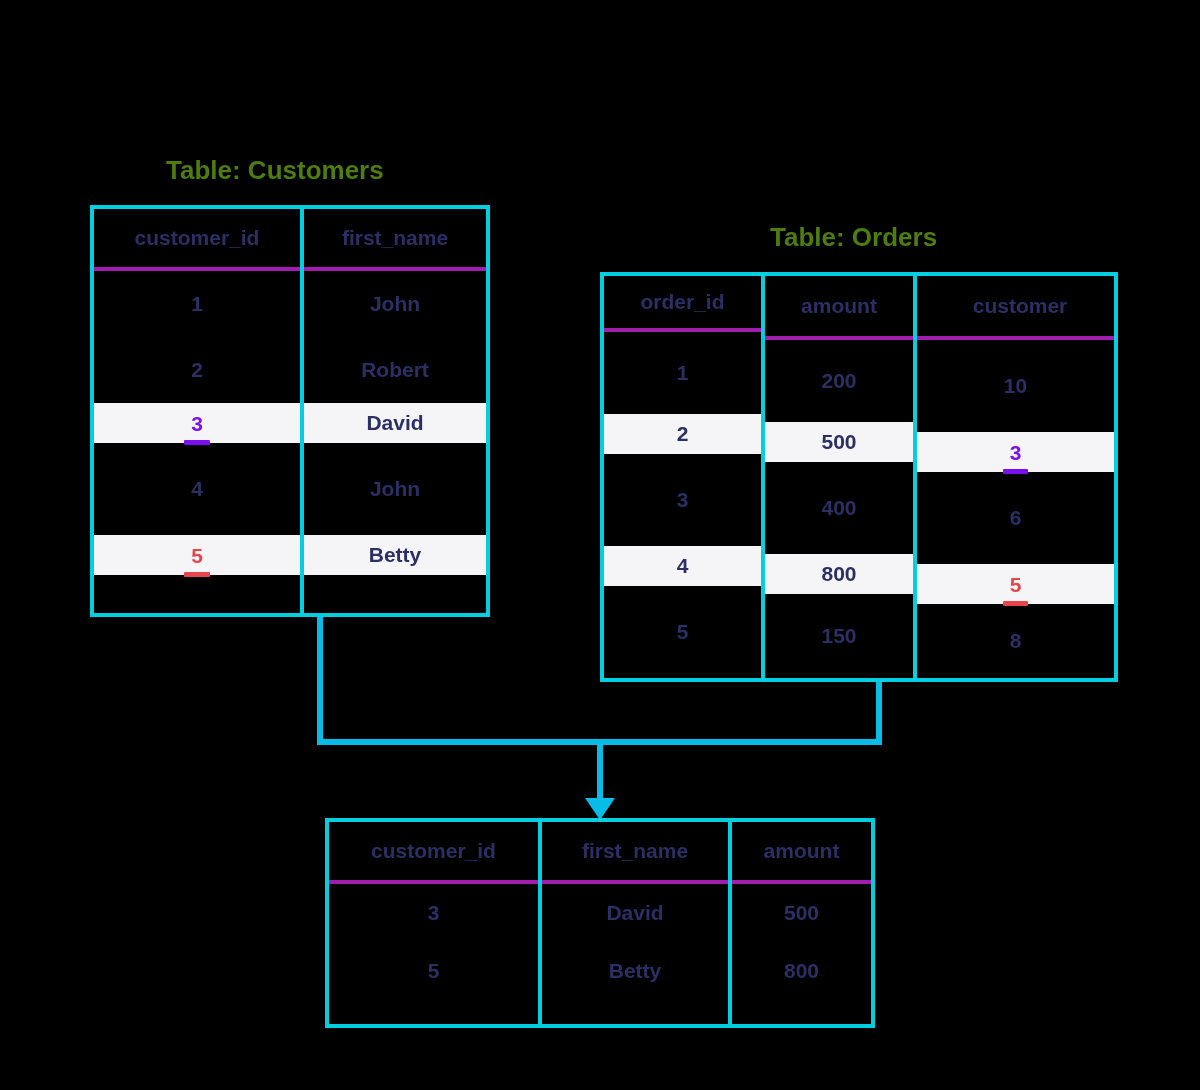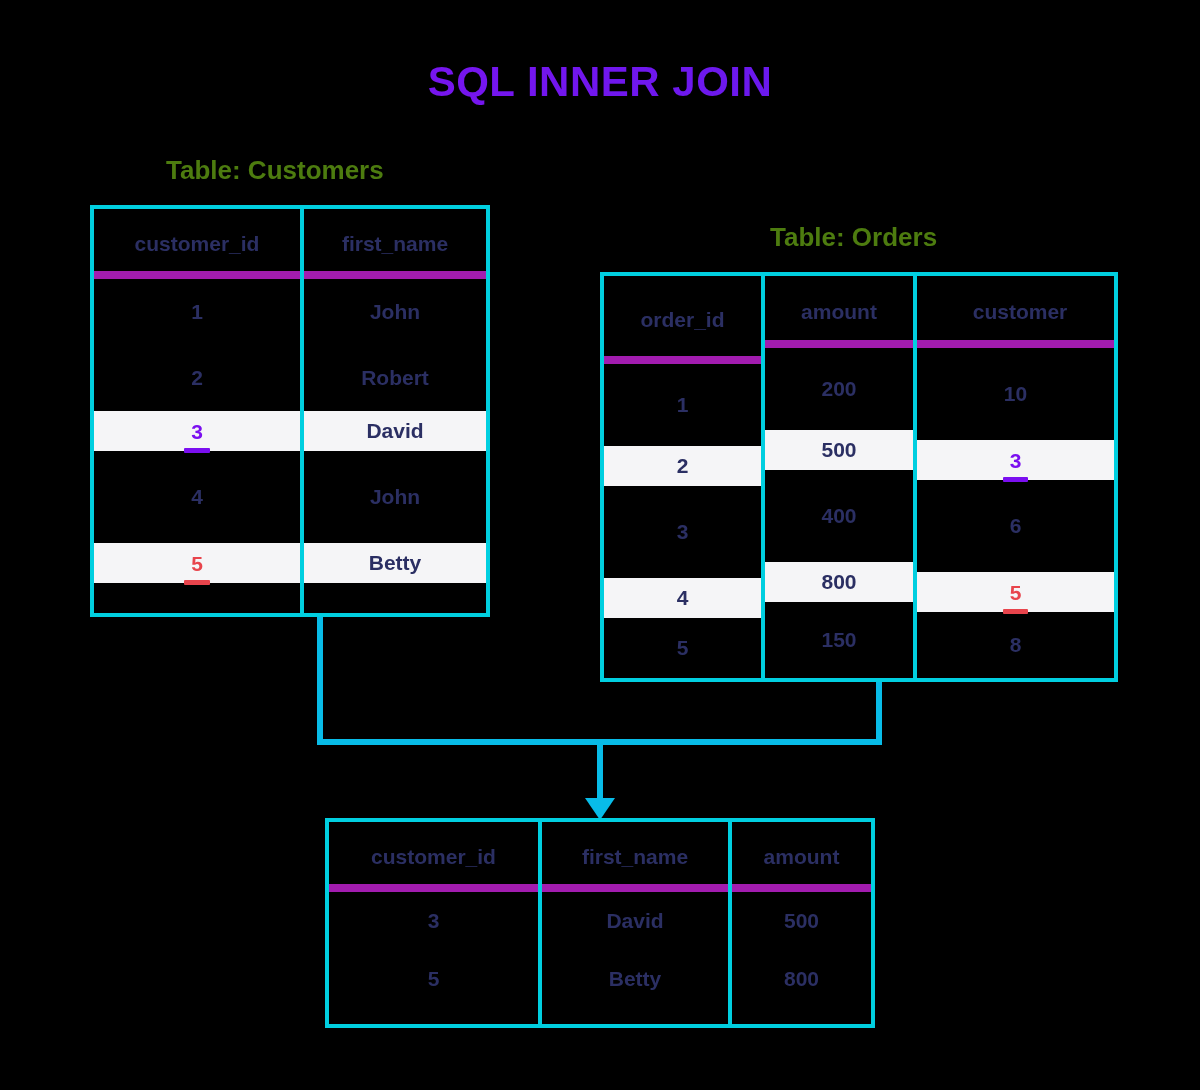--- a/index.html
+++ b/index.html
@@ -62,23 +62,22 @@
     box-sizing: border-box;
     display: flex;
     align-items: center;
     justify-content: center;
     font-size: 21px;
     font-weight: bold;
     color: #2B2F63;
     position: relative;
   }
   .cell.head {
-    border-bottom: 8px solid #a21caf;
+    border-bottom: 4px solid #a21caf;
     color: #2B2F63;
-    margin-top: 8px;
   }
   .cell.hl {
     background: #F5F5F7;
   }
   .cell.pad { }
 
   .mark {
     display: inline-block;
     position: relative;
     line-height: 1;
@@ -110,21 +109,20 @@
     border-left: 15px solid transparent;
     border-right: 15px solid transparent;
     border-top: 22px solid #08BCE8;
   }
 </style>
 </head>
 <body>
 
 <div id="canvas">
 
-  <div class="title">SQL INNER JOIN</div>
 
   <div class="caption" style="left:166px; top:155px;">Table: Customers</div>
 
   <div class="tbl" id="customers-table" style="left:90px; top:205px; width:400px; height:412px;">
     <div class="col" style="width:206px;">
       <div class="cell head" style="height:62px;">customer_id</div>
       <div class="cell" style="height:66px;">
         <span>1</span>
       </div>
       <div class="cell" style="height:66px;">
@@ -159,21 +157,21 @@
         <span>Betty</span>
       </div>
       <div class="cell pad" style="flex:1;"></div>
     </div>
   </div>
 
   <div class="caption" style="left:770px; top:222px;">Table: Orders</div>
 
   <div class="tbl" id="orders-table" style="left:600px; top:272px; width:518px; height:410px;">
     <div class="col" style="width:157px;">
-      <div class="cell head" style="height:80px;">order_id</div>
+      <div class="cell head" style="height:56px;">order_id</div>
       <div class="cell" style="height:82px;">
         <span>1</span>
       </div>
       <div class="cell hl" style="height:40px;">
         <span>2</span>
       </div>
       <div class="cell" style="height:92px;">
         <span>3</span>
       </div>
       <div class="cell hl" style="height:40px;">

